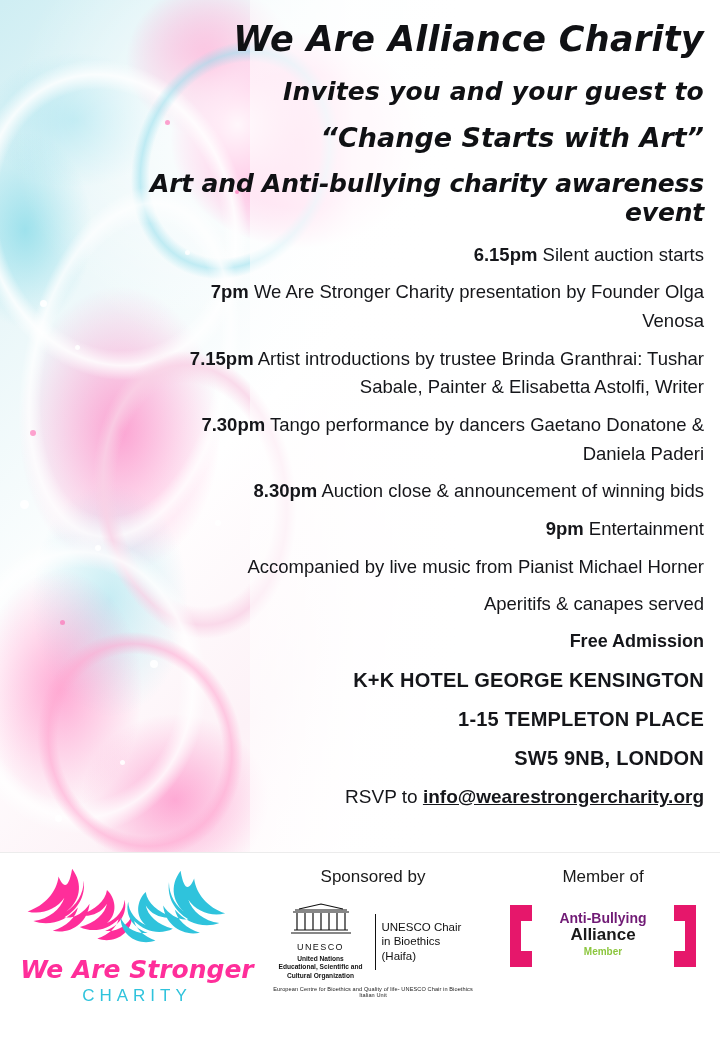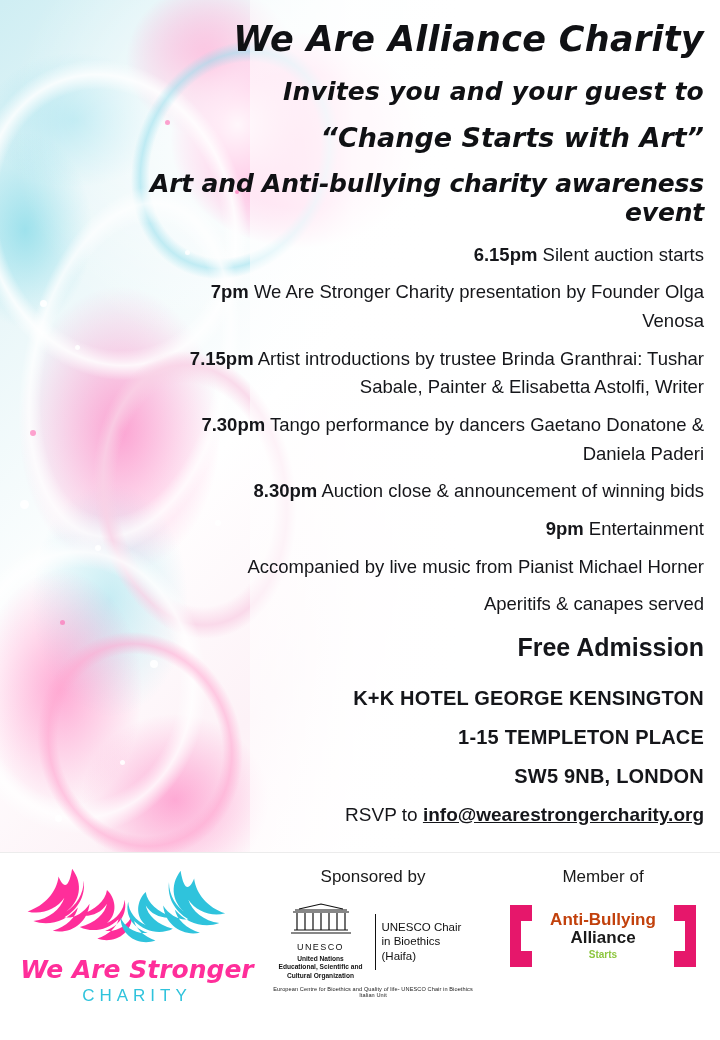--- a/index.html
+++ b/index.html
@@ -106,21 +106,21 @@
   .sched {
     margin-top: 6px;
     font-family: "Liberation Sans", sans-serif;
     font-size: 18.5px;
     line-height: 1.55;
     color: #15161a;
   }
   .sched-row { margin-bottom: 9px; }
   .sched-row b { font-weight: bold; }
   .note { margin-bottom: 9px; }
-  .strong-row { font-weight: bold; font-size: 25px; margin-bottom: 16px; }
+  .strong-row { font-weight: bold; font-size: 18px; margin-bottom: 9px; }
   .venue { font-weight: bold; font-size: 20px; margin-bottom: 8px; letter-spacing: 0.2px; }
   .rsvp { font-size: 19px; margin-top: 4px; }
   .rsvp a, .rsvp .maillink {
     color: #15161a;
     text-decoration: underline;
     font-weight: bold;
   }
 
   
   .footer {
@@ -247,22 +247,22 @@
   .aba-notch.left { left: 11px; }
   .aba-notch.right { right: 11px; }
   .aba-text {
     position: absolute;
     left: 24px; right: 24px; top: 6px;
     text-align: center;
   }
   .aba-l1 {
     font-family: "Liberation Sans", sans-serif;
     font-weight: bold;
-    font-size: 17px;
-    color: #c2410c;
+    font-size: 14px;
+    color: #701a75;
     line-height: 1.05;
   }
   .aba-l2 {
     font-family: "Liberation Sans", sans-serif;
     font-weight: bold;
     font-size: 17px;
     color: #1a1a1a;
     line-height: 1.05;
   }
   .aba-l3 {
@@ -413,21 +413,21 @@
       <div class="member">
         <div class="col-label">Member of</div>
         <div class="aba">
           <div class="aba-bracket left"></div>
           <div class="aba-notch left"></div>
           <div class="aba-bracket right"></div>
           <div class="aba-notch right"></div>
           <div class="aba-text">
             <div class="aba-l1">Anti-Bullying</div>
             <div class="aba-l2">Alliance</div>
-            <div class="aba-l3">Starts</div>
+            <div class="aba-l3">Member</div>
           </div>
         </div>
       </div>
 
     </div>
   </div>
 
 </div>
 
 </body></html>

